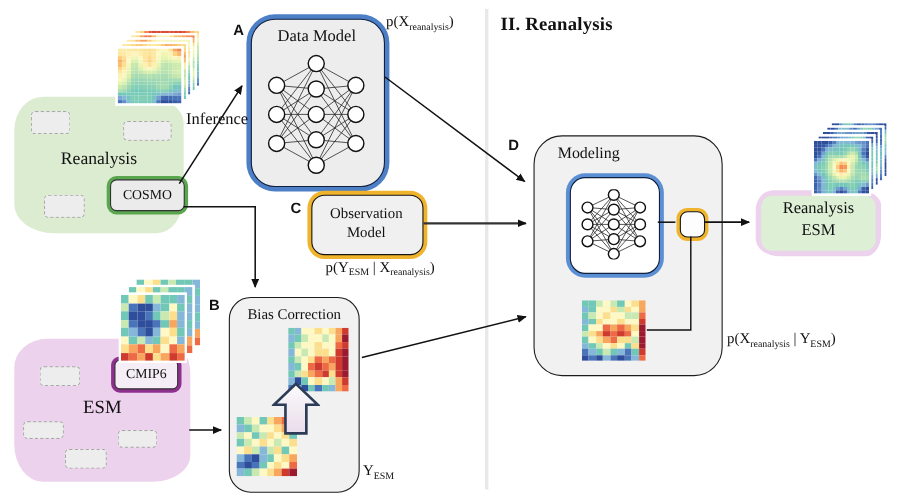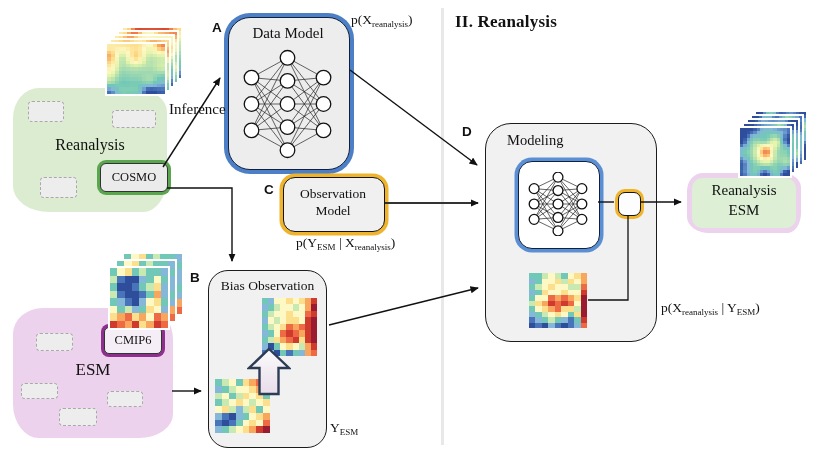--- a/index.html
+++ b/index.html
@@ -1464,21 +1464,21 @@
   <div class="abs math z3" style="left:296px;top:235px;"><span>p(Y</span><span class="sb">ESM</span><span> | X</span><span class="sb">reanalysis</span><span>)</span></div>
   <div class="abs obs-box z2" style="left:283px;top:177px;width:100px;height:53px;">
     <div class="abs box-title-sm" style="left:0;top:8px;width:98px;">
       <div>Observation</div>
       <div>Model</div>
     </div>
   </div>
 
   <div class="abs step-letter z3" style="left:190px;top:270px;">B</div>
   <div class="abs round-box bias-box z2" style="left:208px;top:270px;width:119px;height:178px;">
-    <div class="abs box-title-sm" style="left:0;top:7px;width:117px;">Bias Observation</div>
+    <div class="abs box-title-sm" style="left:0;top:7px;width:117px;">Bias Correction</div>
     <div class="abs hm" style="left: 53px; top: 27px; width: 55px; height: 58px; display: grid; grid-template-columns: repeat(9, 1fr); grid-template-rows: repeat(9, 1fr);">
         <div style="background: rgb(114, 200, 183);"></div>
         <div style="background: rgb(133, 183, 217);"></div>
         <div style="background: rgb(253, 248, 196);"></div>
         <div style="background: rgb(253, 248, 196);"></div>
         <div style="background: rgb(252, 223, 141);"></div>
         <div style="background: rgb(253, 248, 196);"></div>
         <div style="background: rgb(252, 223, 141);"></div>
         <div style="background: rgb(248, 165, 93);"></div>
         <div style="background: rgb(206, 58, 46);"></div>

